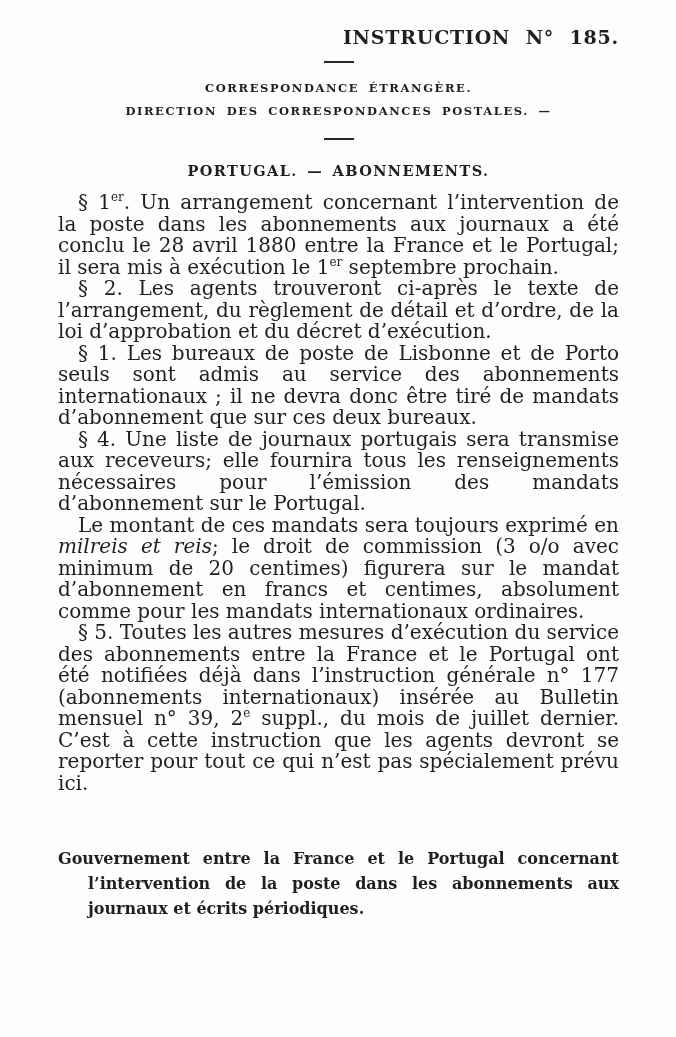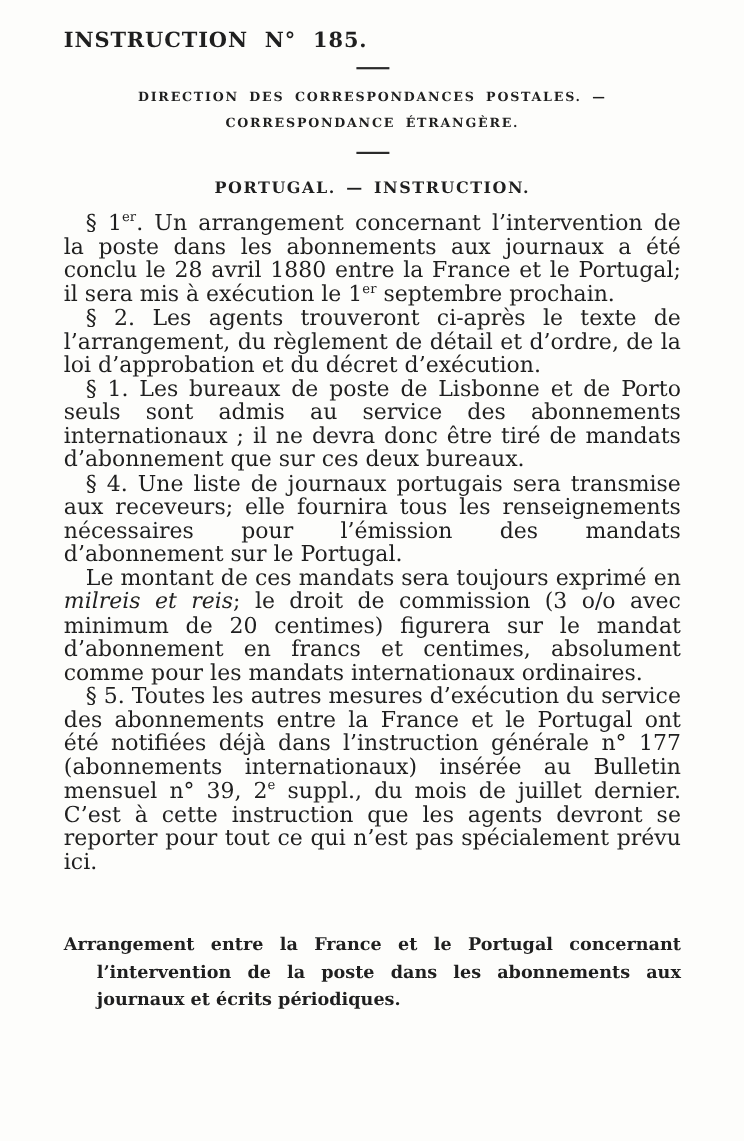--- a/index.html
+++ b/index.html
@@ -6,21 +6,21 @@
   html, body { width: 676px; height: 1037px; }
   body {
     background: #fdfdfb;
     color: #1f1f1f;
     font-family: "DejaVu Serif", "Liberation Serif", serif;
     overflow: hidden;
   }
   .page { padding: 26px 57px 0 58px; width: 676px; height: 1037px; }
 
   .title {
-    text-align: left;
+    text-align: right;
     font-size: 19px;
     font-weight: 700;
     letter-spacing: 0.8px;
     word-spacing: 8px;
   }
   .rule {
     width: 30px; height: 2px;
     background: #2a2a2a;
     margin: 13px auto 10px auto;
   }
@@ -87,34 +87,34 @@
 </style>
 </head>
 <body>
 
 <div class="page">
 
   <header>
     <h1 class="title">INSTRUCTION N° 185.</h1>
     <div class="rule"></div>
     <div class="dept">
+      <div class="dept-line">CORRESPONDANCE ÉTRANGÈRE.</div>
       <div class="dept-line">DIRECTION DES CORRESPONDANCES POSTALES. —</div>
-      <div class="dept-line">CORRESPONDANCE ÉTRANGÈRE.</div>
     </div>
     <div class="rule rule-2"></div>
-    <h2 class="section">PORTUGAL. — INSTRUCTION.</h2>
+    <h2 class="section">PORTUGAL. — ABONNEMENTS.</h2>
   </header>
 
   <main class="body-text">
       <p class="para"><span>§ 1</span><sup>er</sup><span>. Un arrangement concernant l’intervention de la poste dans les abonnements aux journaux a été conclu le 28 avril 1880 entre la France et le Portugal; il sera mis à exécution le 1</span><sup>er</sup><span> septembre prochain.</span></p>
       <p class="para"><span>§ 2. Les agents trouveront ci-après le texte de l’arrangement, du règlement de détail et d’ordre, de la loi d’approbation et du décret d’exécution.</span></p>
       <p class="para"><span>§ 1. Les bureaux de poste de Lisbonne et de Porto seuls sont admis au service des abonnements internationaux ; il ne devra donc être tiré de mandats d’abonnement que sur ces deux bureaux.</span></p>
       <p class="para"><span>§ 4. Une liste de journaux portugais sera transmise aux receveurs; elle fournira tous les renseignements nécessaires pour l’émission des mandats d’abonnement sur le Portugal.</span></p>
       <p class="para"><span>Le montant de ces mandats sera toujours exprimé en </span><span class="italic">milreis et reis</span><span>; le droit de commission (3 o/o avec minimum de 20 centimes) figurera sur le mandat d’abonnement en francs et centimes, absolument comme pour les mandats internationaux ordinaires.</span></p>
       <p class="para"><span>§ 5. Toutes les autres mesures d’exécution du service des abonnements entre la France et le Portugal ont été notifiées déjà dans l’instruction générale n° 177 (abonnements internationaux) insérée au Bulletin mensuel n° 39, 2</span><sup>e</sup><span> suppl., du mois de juillet dernier. C’est à cette instruction que les agents devront se reporter pour tout ce qui n’est pas spécialement prévu ici.</span></p>
     </main>
 
 
   <section>
-    <h3 class="arr-heading">Arrangement entre la France et le Portugal concernant l’intervention de la poste dans les abonnements aux journaux et écrits périodiques.</h3>
+    <h3 class="arr-heading">Gouvernement entre la France et le Portugal concernant l’intervention de la poste dans les abonnements aux journaux et écrits périodiques.</h3>
   </section>
 
 </div>
 
 </body></html>

